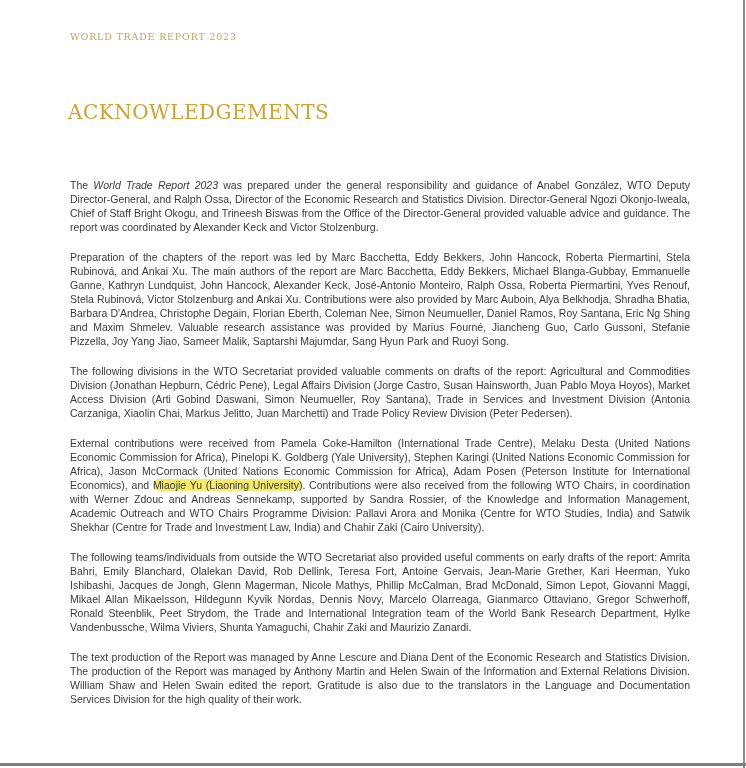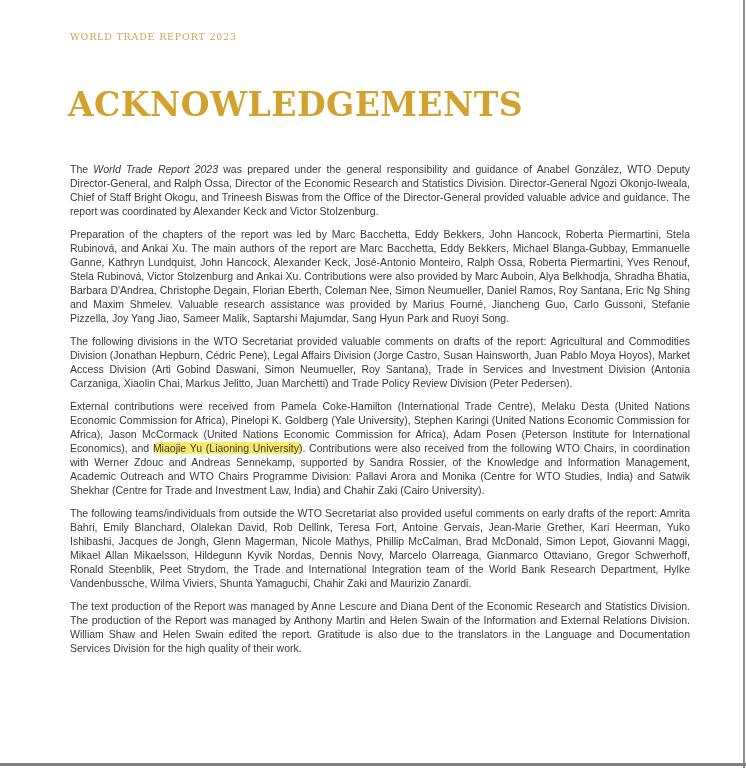--- a/index.html
+++ b/index.html
@@ -21,40 +21,40 @@
     top: 31px;
     font-family: "DejaVu Serif", serif;
     font-size: 9.5px;
     font-weight: 500;
     letter-spacing: 0.8px;
     color: #c7a25d;
   }
   .page-title {
     position: absolute;
     left: 68px;
-    top: 85px;
+    top: 100px;
     margin: 0;
     font-family: "DejaVu Serif", serif;
-    font-size: 33px;
-    font-weight: 700;
+    font-size: 20px;
+    font-weight: 400;
     letter-spacing: 0.5px;
     color: #d2a22f;
   }
   .body-text {
     position: absolute;
     left: 70px;
     top: 162px;
     width: 620px;
     font-size: 10.5px;
     line-height: 14px;
     text-align: justify;
     color: #3a3a3a;
   }
   .body-text p {
-    margin: 0 0 9px 0;
+    margin: 16px 0 9px 0;
   }
   .italic {
     font-style: italic;
   }
   .hl {
     background: #f7eb6b;
     border-radius: 6px;
   }
   .edge-right {
     position: absolute;

